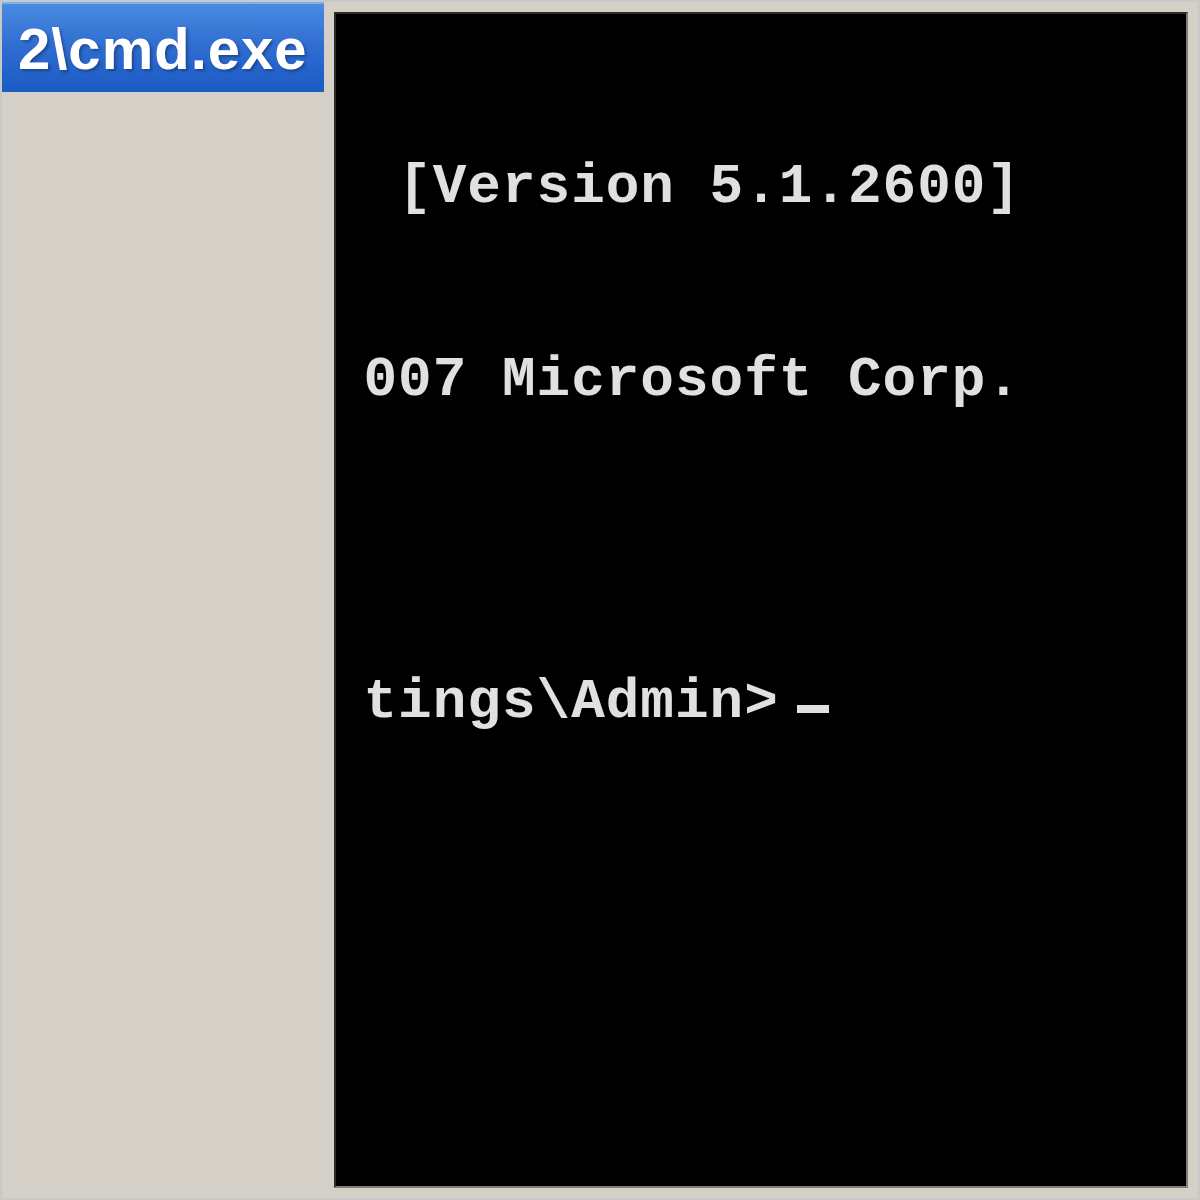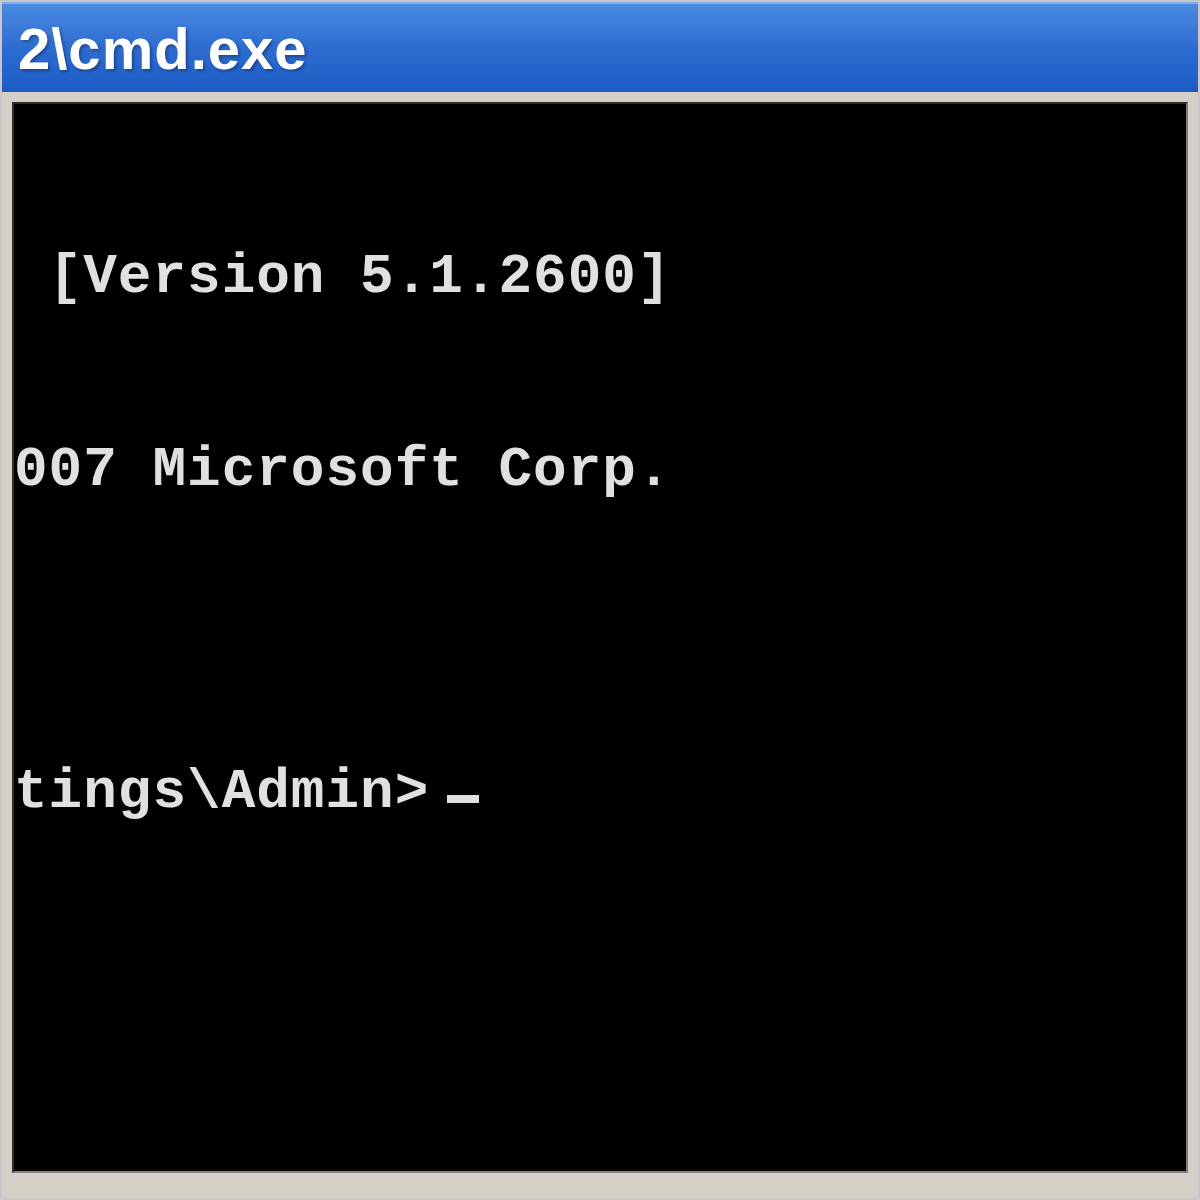--- a/index.html
+++ b/index.html
@@ -11,21 +11,21 @@
       align-items: center;
       justify-content: center;
       overflow: hidden;
     }
     .window {
       width: 1200px;
       height: 1200px;
       background: #d4d0c8;
       border: 2px solid #c8c8c8;
       display: flex;
-      flex-direction: column;
+      flex-direction: row;
       position: relative;
     }
     .titlebar {
       height: 90px;
       background: linear-gradient(to bottom, #4a8ae0 0%, #2e6cd0 50%, #1a5bc4 100%);
       display: flex;
       align-items: center;
       padding: 0 16px;
       border-top: 2px solid #7ab0f0;
     }
@@ -54,20 +54,21 @@
       position: relative;
     }
     .console-content {
       font-family: "Lucida Console", "Consolas", "Courier New", monospace;
       font-size: 56px;
       font-weight: bold;
       line-height: 1.15;
       color: #e0e0e0;
       white-space: pre;
       letter-spacing: 1px;
+      padding-left: 28px;
     }
     .console-line {
       display: block;
     }
     .prompt-line {
       display: flex;
       align-items: baseline;
       gap: 16px;
     }
     .cursor {

